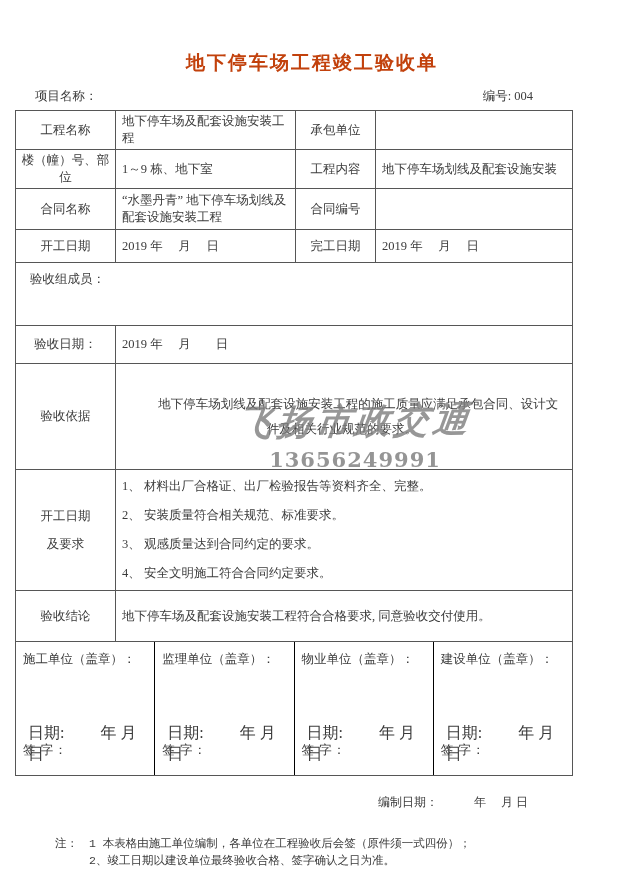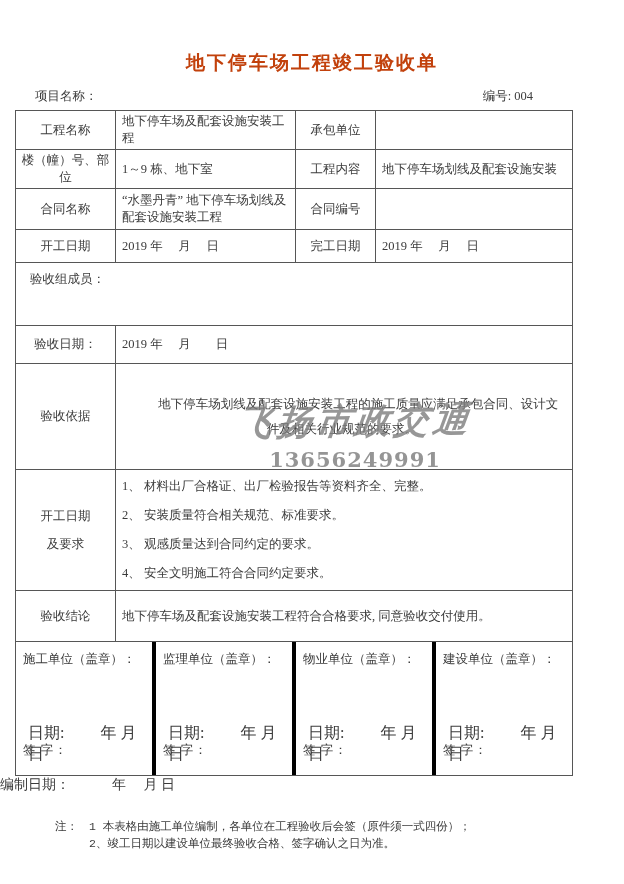--- a/index.html
+++ b/index.html
@@ -40,29 +40,29 @@
   tr.r7 td{ height:101px; }
   tr.r8 td{ height:114px; }
   tr.r9 td{ height:46px; }
   .basis-text { line-height:25px; text-indent:2.6em; padding:0 6px 0 2px;text-align:center; }
   .content-item { line-height:29px; white-space:nowrap; }
   .two-line div { line-height:16px; }
   .two-line div + div { margin-top:12px; }
 
   td.sig-holder { padding:0; height:133px; }
   .sig-wrap { display:flex; height:133px; }
-  .sig-cell { flex:1 1 0; position:relative; border-right:4px solid #000000; padding:9px 5px 0 7px; }
+  .sig-cell { flex:1 1 0; position:relative; border-right:1px solid #000000; padding:9px 5px 0 7px; }
   .sig-cell:last-child { border-right:none; }
   .sig-unit { font-size:12.5px; }
   .sig-sign { position:absolute; left:7px; top:100px; font-size:12.5px; letter-spacing:1px; }
   .sig-date { position:absolute; left:12px; bottom:10px; font-size:16px; }
 
   .compile-line {
-    padding-right:96px;
-    font-size:14px; color:#3b3b3b;
+    margin-top:18px; text-align:right; padding-right:96px;
+    font-size:12px; color:#3b3b3b;
   }
 
   .notes {
     margin:24px 0 0 55px; font-size:11.5px; line-height:17px;
     display:flex; color:#3b3b3b;
   }
   .notes .note-label { width:34px; }
   .notes .note-items div { white-space:nowrap;font-family:Liberation Mono, monospace; }
 
   .watermark {

